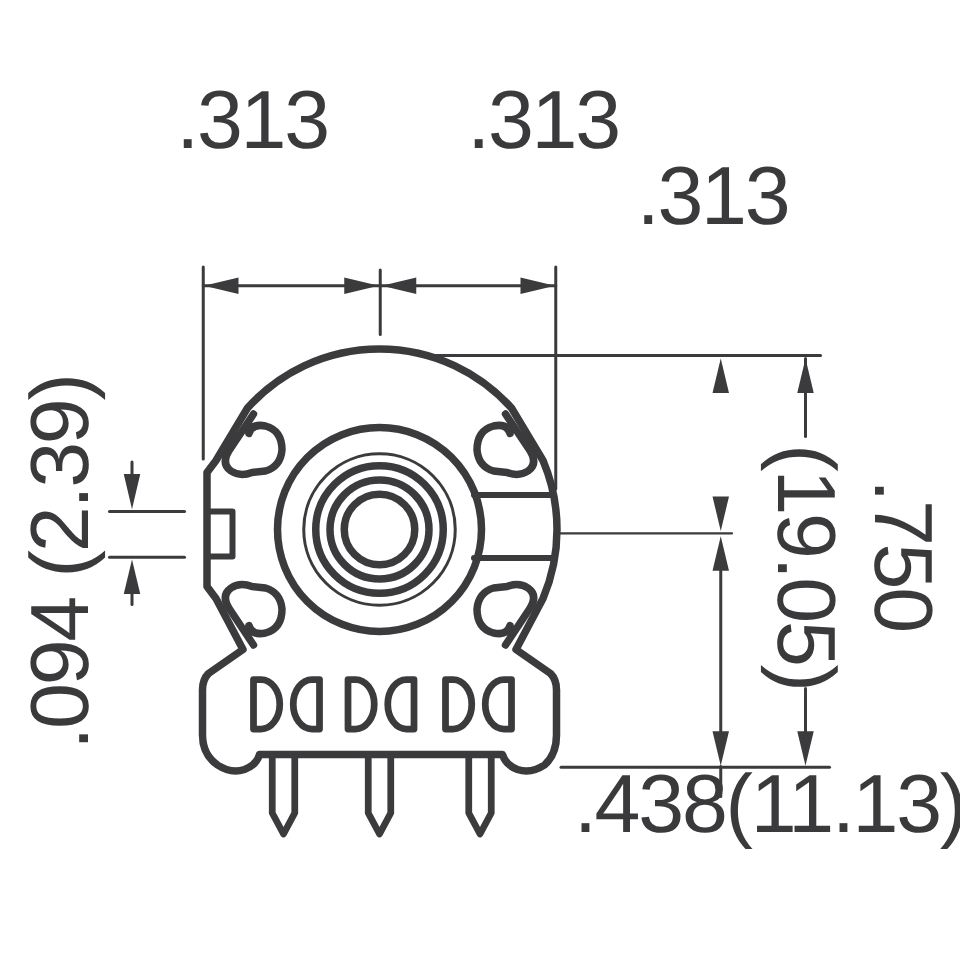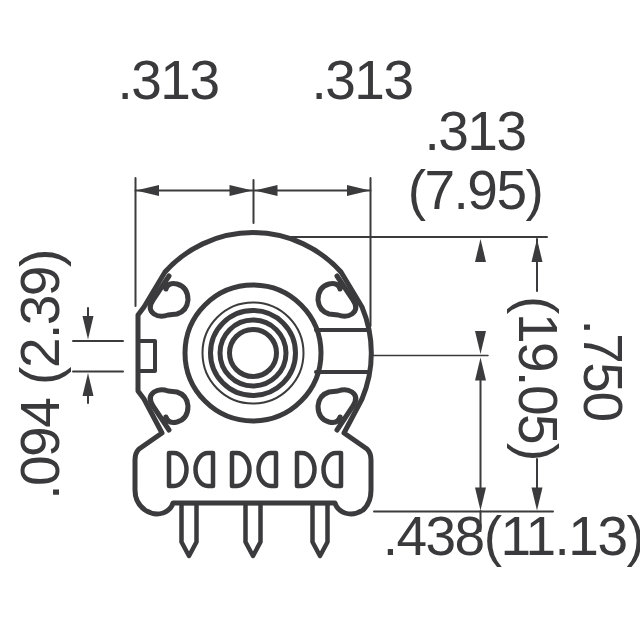--- a/index.html
+++ b/index.html
@@ -120,21 +120,20 @@
     </g>
   </svg>
 
   <div class="dim-label" style="left:168px;top:80px;">.313</div>
 
   <div class="dim-label" style="left:362px;top:80px;">.313</div>
 
 
   <div class="dim-label" style="left:475px;top:131px;">.313</div>
 
-  <div class="dim-label" style="left:475px;top:190px;">(7.95)</div>
 
   <div class="dim-label rot-ccw" style="left:40px;top:375px;">.094 (2.39)</div>
 
   <div class="dim-label rot-cw" style="left:537px;top:378px;">(19.05)</div>
 
   <div class="dim-label rot-cw" style="left:602px;top:370px;">.750</div>
 
   <div class="dim-label" style="left:486px;top:536px;margin-left:27px;">.438(11.13)</div>
 
 </div>

